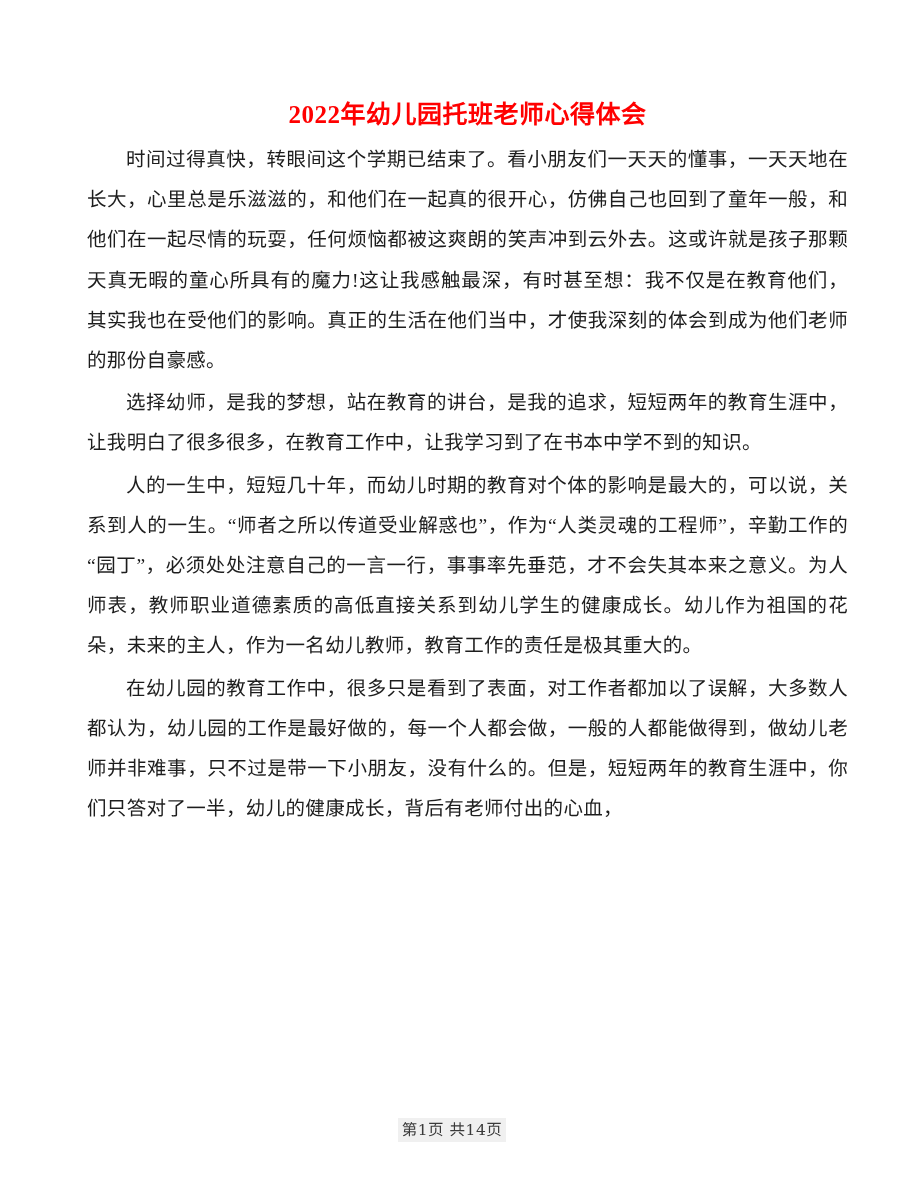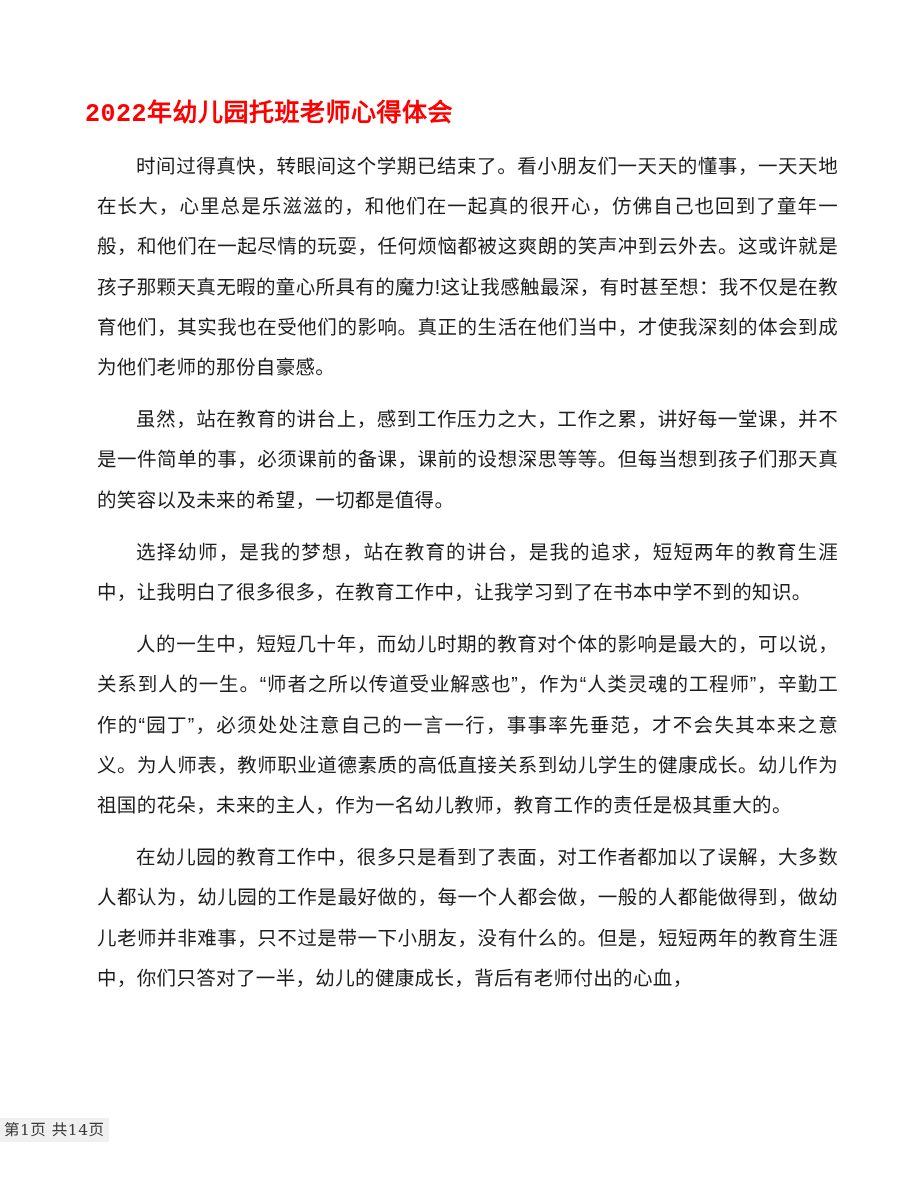--- a/index.html
+++ b/index.html
@@ -21,46 +21,47 @@
     box-sizing: border-box;
   }
   .doc-body {
     position: absolute;
     left: 85px;
     top: 96px;
     width: 765px;
   }
   .doc-title {
     color: #ff0000;
-    font-family: Liberation Mono, monospace;
+    font-family: Liberation Serif, serif;
     font-weight: bold;
     font-size: 25px;
     line-height: 38px;
-    text-align: left;
+    text-align: center;
     letter-spacing: 0.5px;
     margin: 0 0 6px 0;
     white-space: nowrap;
   }
   .para {
     color: #1d1d1d;
-    font-family: Liberation Sans, sans-serif;
+    font-family: Liberation Serif, serif;
     font-size: 19.5px;
     line-height: 40.2px;
     text-align: justify;
     text-justify: inter-character;
     text-indent: 2em;
-    margin: 12px;
+    margin: 2px;
     letter-spacing: 0.35px;
     word-break: break-all;
   }
   .footer {
     position: absolute;
     left: 0;
     right: 16px;
     top: 1118px;
+    text-align: center;
   }
   .footer-inner {
     display: inline-block;
     background: #f0f0f0;
     color: #3a3a3a;
     font-family: "DejaVu Serif", "Liberation Serif", serif;
     font-size: 15.5px;
     line-height: 24px;
     padding: 0 4px;
     letter-spacing: 0.5px;
@@ -71,21 +72,20 @@
 <body>
 
 <div class="page">
 
   <div class="doc-body">
 
     <h1 class="doc-title">2022年幼儿园托班老师心得体会</h1>
 
     <p class="para">时间过得真快，转眼间这个学期已结束了。看小朋友们一天天的懂事，一天天地在长大，心里总是乐滋滋的，和他们在一起真的很开心，仿佛自己也回到了童年一般，和他们在一起尽情的玩耍，任何烦恼都被这爽朗的笑声冲到云外去。这或许就是孩子那颗天真无暇的童心所具有的魔力!这让我感触最深，有时甚至想：我不仅是在教育他们，其实我也在受他们的影响。真正的生活在他们当中，才使我深刻的体会到成为他们老师的那份自豪感。</p>
 
-    <p class="para">虽然，站在教育的讲台上，感到工作压力之大，工作之累，讲好每一堂课，并不是一件简单的事，必须课前的备课，课前的设想深思等等。但每当想到孩子们那天真的笑容以及未来的希望，一切都是值得。</p>
 
     <p class="para">选择幼师，是我的梦想，站在教育的讲台，是我的追求，短短两年的教育生涯中，让我明白了很多很多，在教育工作中，让我学习到了在书本中学不到的知识。</p>
 
     <p class="para">人的一生中，短短几十年，而幼儿时期的教育对个体的影响是最大的，可以说，关系到人的一生。“师者之所以传道受业解惑也”，作为“人类灵魂的工程师”，辛勤工作的“园丁”，必须处处注意自己的一言一行，事事率先垂范，才不会失其本来之意义。为人师表，教师职业道德素质的高低直接关系到幼儿学生的健康成长。幼儿作为祖国的花朵，未来的主人，作为一名幼儿教师，教育工作的责任是极其重大的。</p>
 
     <p class="para">在幼儿园的教育工作中，很多只是看到了表面，对工作者都加以了误解，大多数人都认为，幼儿园的工作是最好做的，每一个人都会做，一般的人都能做得到，做幼儿老师并非难事，只不过是带一下小朋友，没有什么的。但是，短短两年的教育生涯中，你们只答对了一半，幼儿的健康成长，背后有老师付出的心血，</p>
 
   </div>
 
   <div class="footer">

